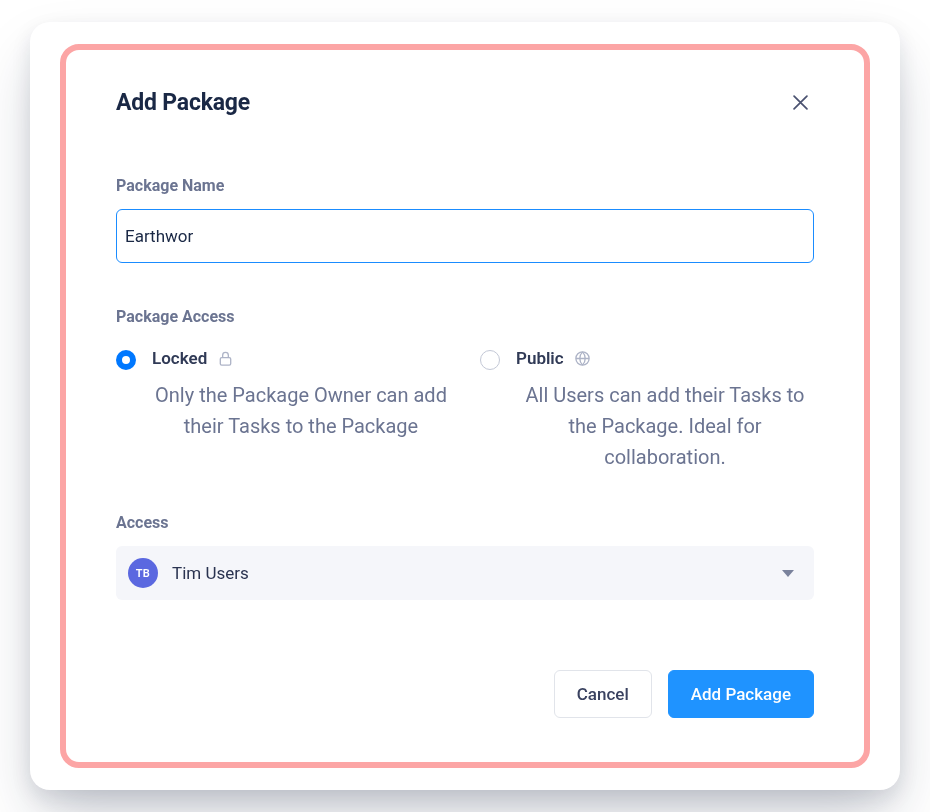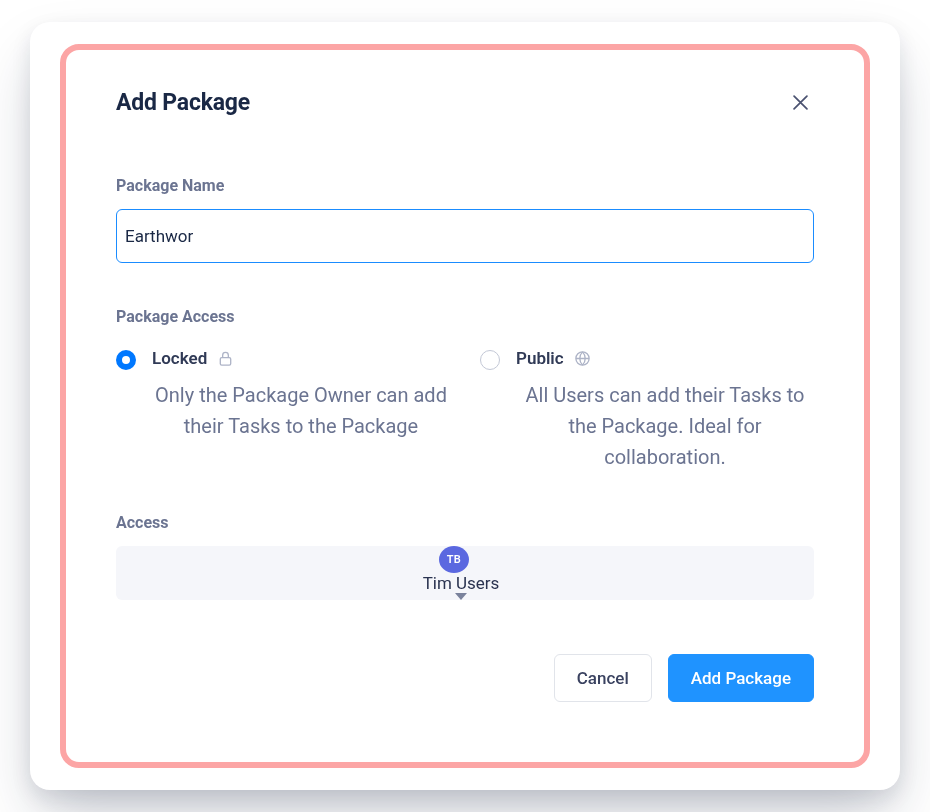--- a/index.html
+++ b/index.html
@@ -136,21 +136,20 @@
   }
   .owner-select {
     margin-top: 14px;
     background: var(--bg-field);
     border-radius: 6px;
     height: 54px;
     display: flex;
     align-items: center;
     padding: 0 20px 0 12px;
     cursor: pointer;
-    flex-direction: column;
   }
   .avatar {
     width: 30px; height: 30px;
     border-radius: 50%;
     background: var(--avatar);
     color: #fff;
     font-size: 11px;
     font-weight: 600;
     display: flex; align-items: center; justify-content: center;
     margin-right: 14px;
@@ -164,21 +163,21 @@
   .chevron {
     width: 0; height: 0;
     border-left: 6px solid transparent;
     border-right: 6px solid transparent;
     border-top: 7px solid #7a829c;
   }
 
   .footer {
     position: absolute;
     right: 50px;
-    bottom: 60px;
+    bottom: 44px;
     display: flex;
     gap: 16px;
   }
   .btn {
     height: 48px;
     padding: 0 22px;
     border-radius: 6px;
     font-size: 17px;
     font-weight: 500;
     cursor: pointer;

